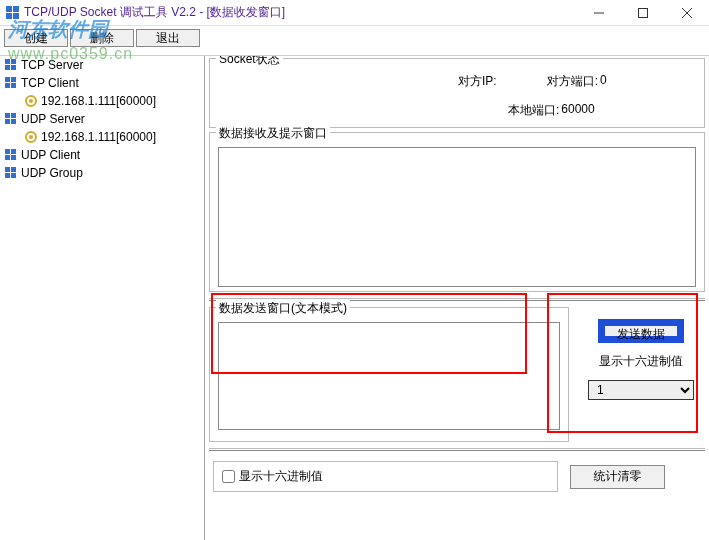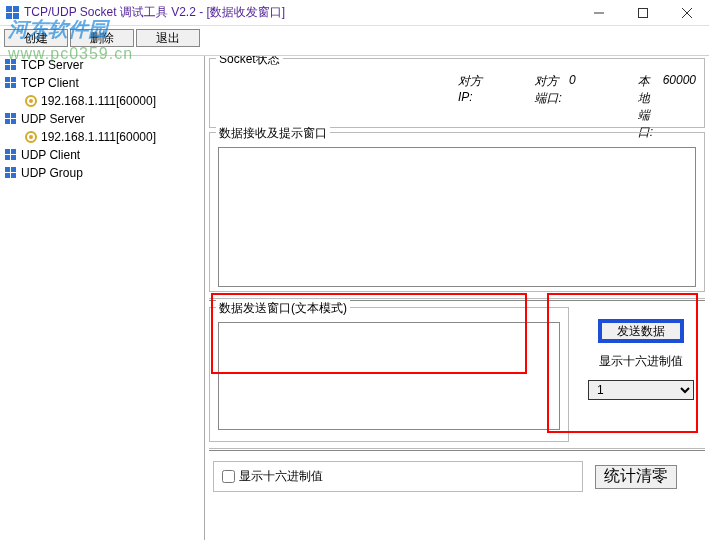--- a/index.html
+++ b/index.html
@@ -25,42 +25,42 @@
     .tree-item { display: flex; align-items: flex-start; height: 18px; padding-left: 4px; cursor: pointer; }
     .tree-item.child { padding-left: 24px; }
     .tree-icon { width: 14px; height: 14px; margin-right: 3px; display: inline-flex; align-items: center; justify-content: center; }
     
     .content { flex: 1; padding: 2px 4px 4px 4px; display: flex; flex-direction: column; gap: 4px; overflow: hidden; }
     
     .groupbox { border: 1px solid #bbb; position: relative; padding: 12px 8px 6px 8px; }
     .groupbox-title { position: absolute; top: -8px; left: 6px; background: #fff; padding: 0 3px; font-size: 12px; }
     
     .socket-status { height: 70px; }
-    .status-pair { display: flex; flex-direction: row; gap: 12px; margin-left: 240px; margin-top: 2px; font-style: italic; }
+    .status-pair { display: flex; flex-direction: column; gap: 12px; margin-left: 240px; margin-top: 2px; }
     .status-line { display: flex; gap: 50px; }
     .status-item { display: flex; gap: 2px; }
     
     .recv-area { height: 160px; position: relative; }
     .recv-textarea { width: 100%; height: 100%; border: 1px solid #888; resize: none; outline: none; font-family: inherit; font-size: 12px; padding: 2px; margin-top: 2px; }
     
     .send-row { display: flex; gap: 8px; height: 135px; }
     .send-groupbox { flex: 1; }
     .send-textarea { width: 100%; height: 108px; border: 1px solid #888; resize: none; outline: none; font-family: inherit; font-size: 12px; padding: 2px; margin-top: 2px; }
     .send-controls { width: 128px; display: flex; flex-direction: column; gap: 10px; padding-top: 12px; align-items: center; }
-    .send-btn { width: 86px; height: 24px; border: 4px solid #1d4ed8; background: #f0f0f0; cursor: pointer; font-size: 12px; }
+    .send-btn { width: 86px; height: 24px; border: 7px solid #1d4ed8; background: #f0f0f0; cursor: pointer; font-size: 12px; }
     .repeat-label { font-size: 12px; }
     .repeat-select { width: 106px; height: 20px; border: 1px solid #333; font-size: 12px; padding-left: 4px; }
     
     .red-box-1 { position: absolute; border: 2px solid #f00; left: 211px; top: 293px; width: 316px; height: 81px; pointer-events: none; z-index: 5; }
     .red-box-2 { position: absolute; border: 2px solid #f00; left: 547px; top: 293px; width: 151px; height: 140px; pointer-events: none; z-index: 5; }
     
     .bottom-row { display: flex; justify-content: space-between; align-items: center; padding: 4px; }
     .checkbox-wrap { display: flex; align-items: center; gap: 4px; border: 1px solid #bbb; padding: 6px 8px; flex: 1; margin-right: 12px; }
     .hex-checkbox { width: 13px; height: 13px; }
-    .stats-btn { width: 82px; height: 24px; border: 1px solid #888; background: #f0f0f0; cursor: pointer; font-size: 16px; margin-right: 24px; }
+    .stats-btn { width: 95px; height: 24px; border: 1px solid #888; background: #f0f0f0; cursor: pointer; font-size: 12px; margin-right: 36px; }
     
     .dbl-line { border-top: 1px solid #bbb; border-bottom: 1px solid #888; height: 3px; margin: 2px 0; }
   </style>
 </head>
 <body>
 
 <div class="titlebar">
   <span class="titlebar-icon">
     <svg viewBox="0 0 14 14">
         <rect x="0" y="0" width="6" height="6" fill="#3070d0"></rect>

